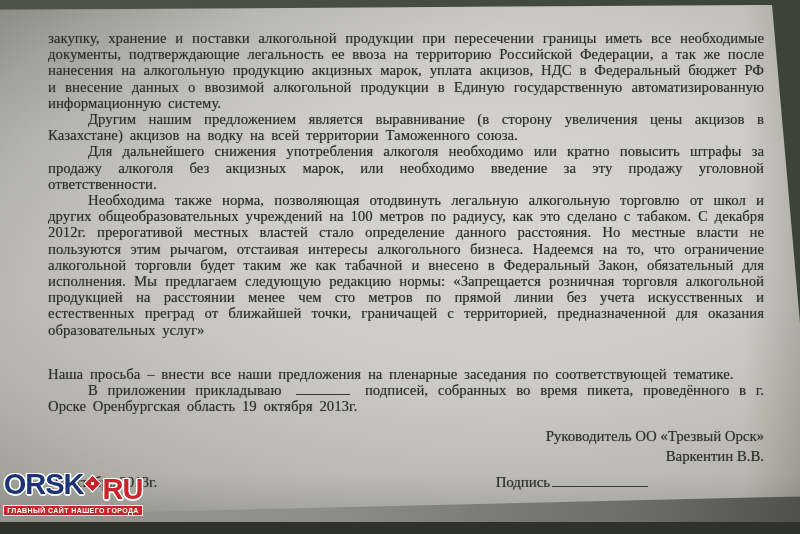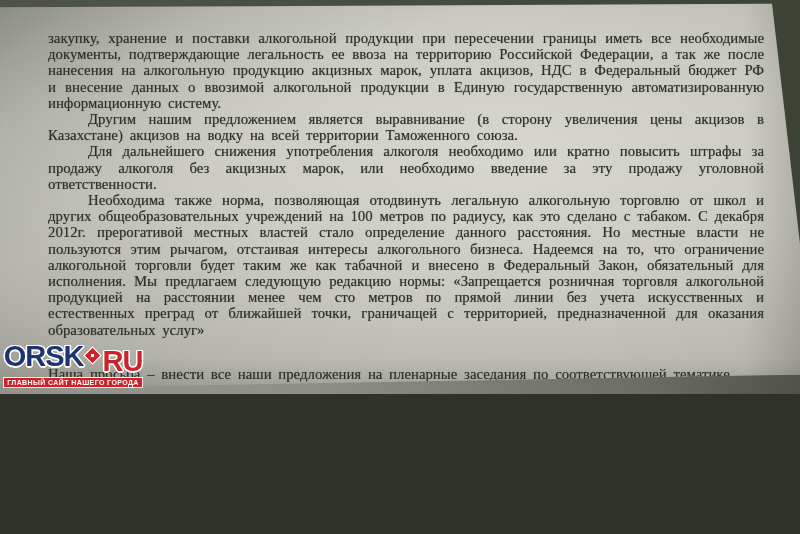--- a/index.html
+++ b/index.html
@@ -1,17 +1,17 @@
 <!DOCTYPE html>
 <html style="--logo-navy: #1d3472; --logo-red: #cc2229;"><head>
 <meta charset="utf-8">
 <style>
   html,body { margin:0; padding:0; background:#2e3229; }
   .scene {
-    position:relative; width:800px; height:394px; overflow:hidden;
+    position:relative; width:800px; height:522px; overflow:hidden;
     font-family:"Liberation Serif","DejaVu Serif",serif;
   }
   
   .bg-table {
     position:absolute; inset:0;
     background:linear-gradient(100deg,#50554a 0%,#474c40 45%,#3c4136 100%);
   }
   
   .bg-bottom {
     position:absolute; left:0; right:0; bottom:0; height:42px;

